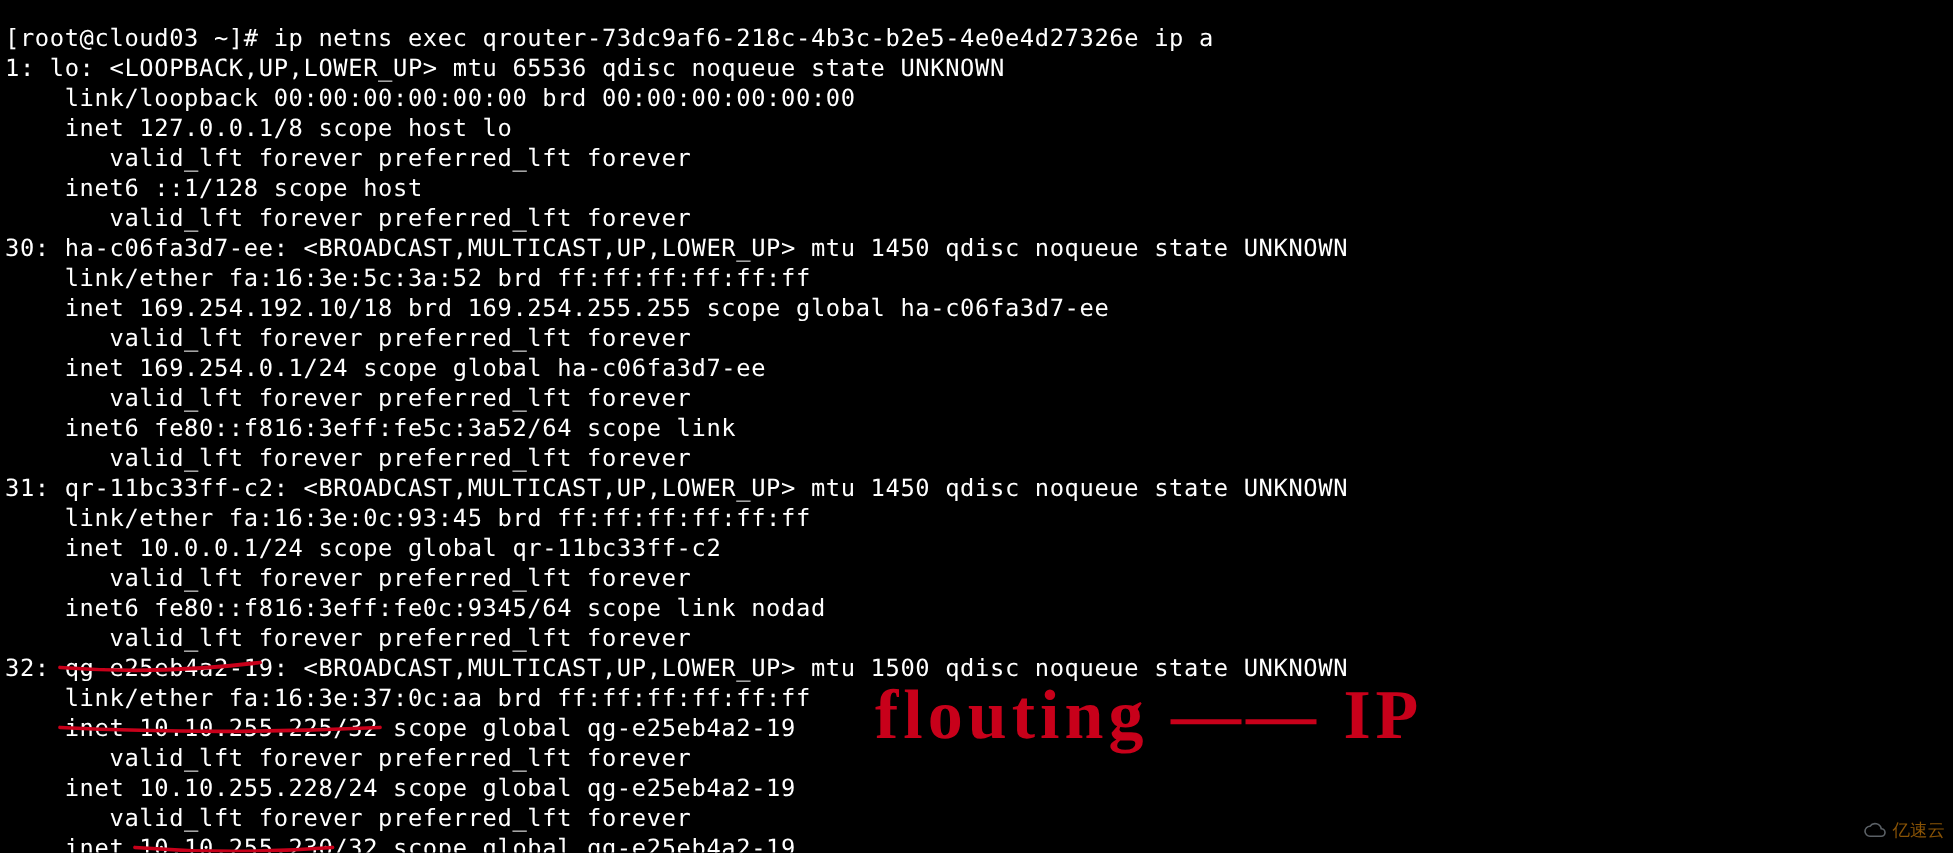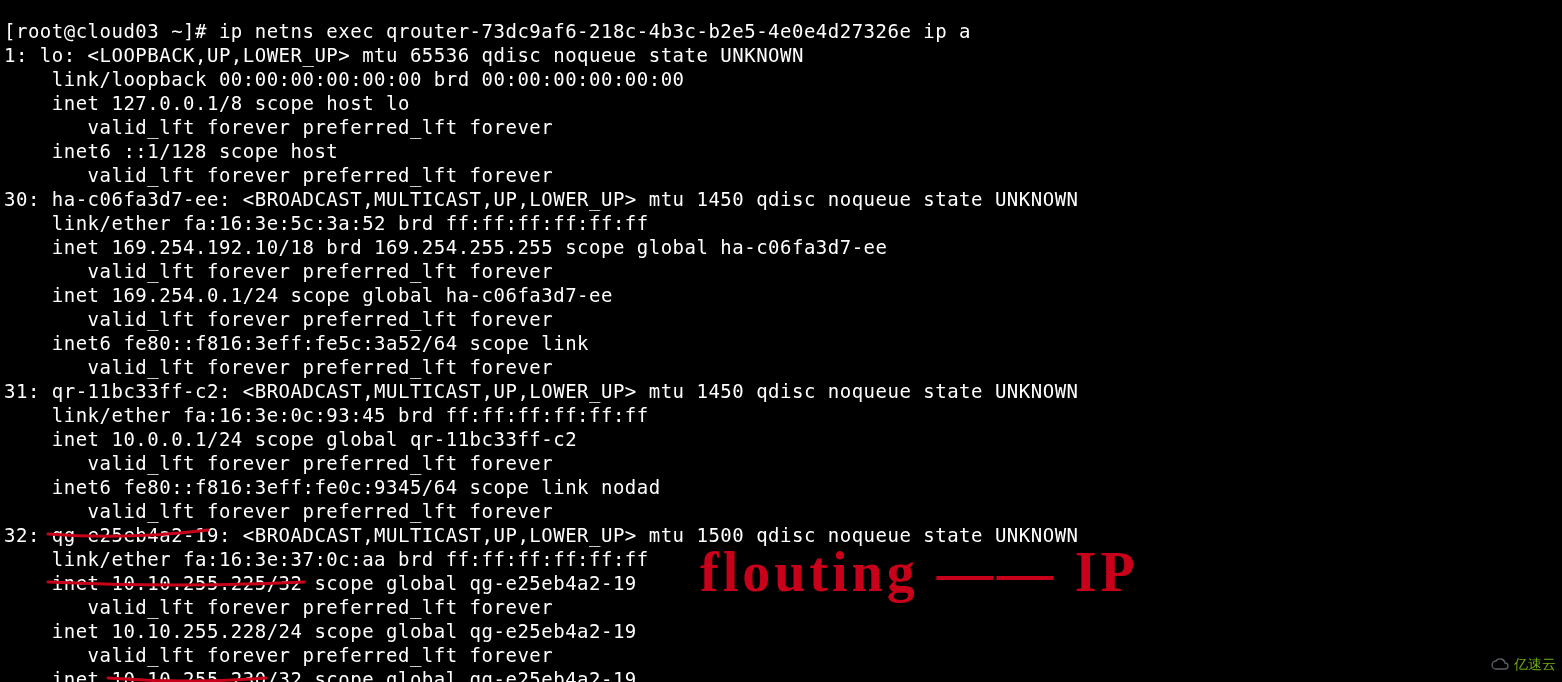--- a/index.html
+++ b/index.html
@@ -31,21 +31,21 @@
     color: #c8001a;
     font-family: "Segoe Script", "Comic Sans MS", cursive;
     font-size: 56px;
     font-weight: 700;
     letter-spacing: 4px;
   }
   .watermark {
     position: absolute;
     right: 6px;
     bottom: 6px;
-    color: #84cc16;
+    color: #a16207;
     font-family: sans-serif;
     font-size: 14px;
     opacity: 0.85;
     display: flex;
     align-items: center;
     gap: 4px;
   }
   .watermark svg { opacity: 0.7; }
 </style>
 </head>

